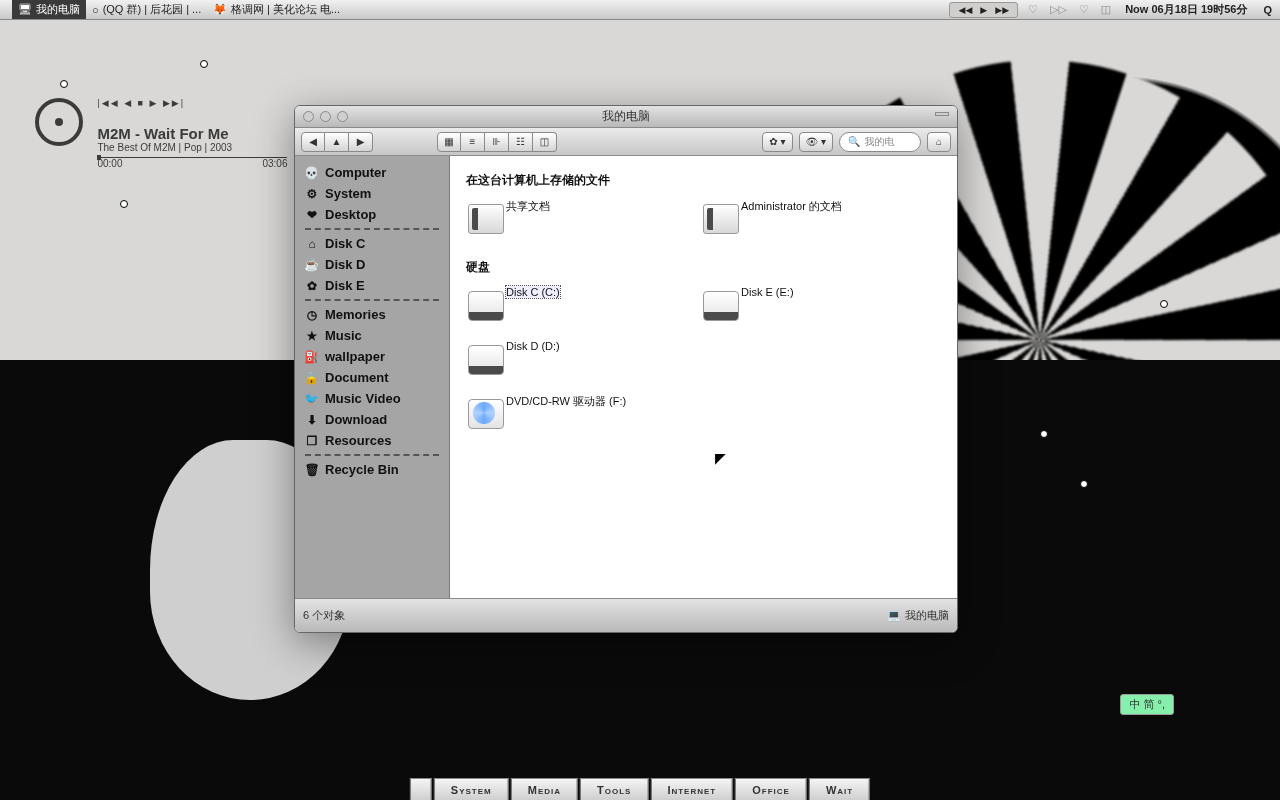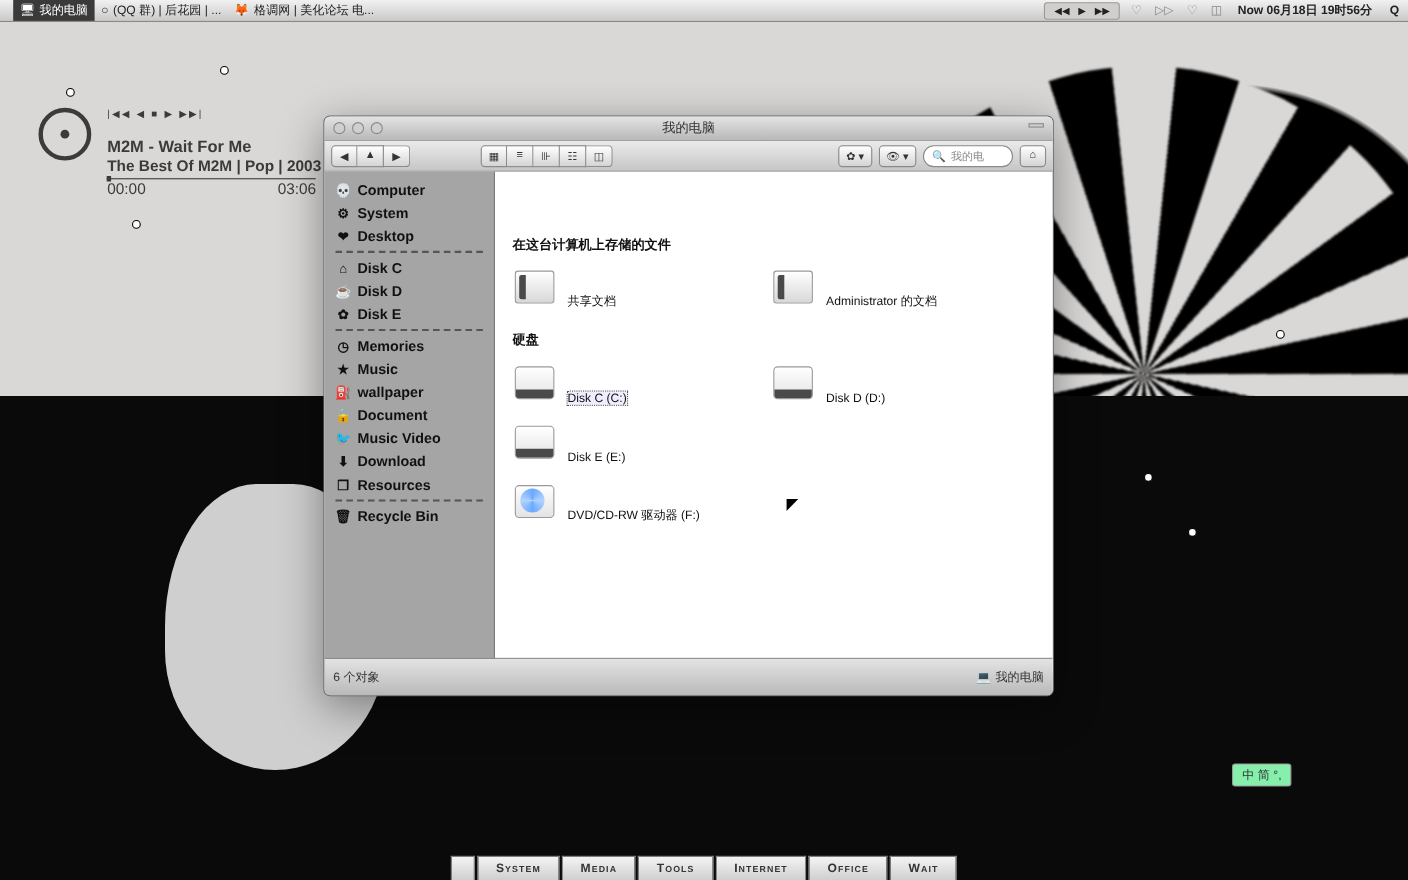--- a/index.html
+++ b/index.html
@@ -23,24 +23,24 @@
 .menubar .pill span{cursor:pointer;}
 .menubar .heart{margin:0 6px;color:#888;}
 
 
 .music{position:absolute;left:35px;top:98px;width:270px;color:#3b3b3b;z-index:5;}
 .music .disc{width:48px;height:48px;border:4px solid #3b3b3b;border-radius:50%;display:inline-block;vertical-align:top;position:relative;}
 .music .disc::after{content:"";position:absolute;inset:16px;background:#3b3b3b;border-radius:50%;}
 .music .meta{display:inline-block;vertical-align:top;margin-left:10px;}
 .music .ctl{font-size:9px;letter-spacing:2px;}
 .music .title{font-size:15px;font-weight:bold;margin-top:17px;}
-.music .sub{font-size:14px;font-weight:bold;}
+.music .sub{font-size:10px;}
 .music .bar{height:1px;background:#3b3b3b;margin-top:4px;position:relative;width:190px;}
 .music .bar .dot{position:absolute;left:0;top:-2px;width:4px;height:5px;background:#3b3b3b;}
-.music .times{display:flex;justify-content:space-between;font-size:14px;width:190px;}
+.music .times{display:flex;justify-content:space-between;font-size:10px;width:190px;}
 
 
 .win{position:absolute;left:294px;top:105px;width:664px;height:528px;background:#fff;border:1px solid #666;border-radius:6px;box-shadow:0 10px 40px rgba(0,0,0,.4);overflow:hidden;z-index:40;}
 .titlebar{height:22px;background:linear-gradient(#e3e3e3,#b9b9b9);border-bottom:1px solid #8a8a8a;display:flex;align-items:center;position:relative;}
 .tl{display:flex;gap:6px;margin-left:8px;}
 .tl b{width:11px;height:11px;border-radius:50%;background:#cfcfcf;border:1px solid #8a8a8a;display:block;}
 .titlebar .ttl{position:absolute;left:0;right:0;text-align:center;font-size:12px;color:#333;}
 .titlebar .min{position:absolute;right:8px;top:6px;width:14px;height:4px;border:1px solid #8a8a8a;background:#cfcfcf;}
 
 .toolbar{height:28px;background:linear-gradient(#ebebeb,#c6c6c6);border-bottom:1px solid #8a8a8a;display:flex;align-items:center;padding:0 6px;gap:6px;}
@@ -52,24 +52,24 @@
 .seg .tbtn+.tbtn{border-left:none;}
 .toolbar .grow{flex:1;}
 .srch{height:20px;border:1px solid #8a8a8a;border-radius:10px;background:#fff;display:flex;align-items:center;padding:0 8px;font-size:10px;color:#888;gap:4px;width:82px;}
 
 .body{position:absolute;top:50px;bottom:20px;left:0;right:0;display:flex;}
 .sidebar{width:155px;background:#a5a5a5;border-right:1px solid #7a7a7a;padding:6px 4px;overflow:hidden;}
 .sb{display:flex;align-items:center;gap:6px;font-size:13px;font-weight:bold;color:#111;padding:3px 6px;cursor:pointer;white-space:nowrap;}
 .sb .ic{width:14px;height:14px;display:inline-flex;align-items:center;justify-content:center;font-size:12px;}
 .sep{border-top:2px dashed #555;margin:3px 6px;}
 
-.content{flex:1;background:#fff;padding:10px 16px;overflow:auto;position:relative;margin-top:42px;}
+.content{flex:1;background:#fff;padding:10px 16px;overflow:auto;position:relative;}
 .hdr{font-size:12px;font-weight:bold;color:#111;margin:6px 0 10px;}
 .row{display:flex;flex-wrap:wrap;}
-.item{display:flex;align-items:flex-end;gap:10px;width:235px;margin-bottom:14px;cursor:pointer;}
+.item{display:flex;align-items:flex-start;width:235px;margin-bottom:14px;cursor:pointer;}
 .item .ficon{width:40px;height:40px;display:flex;align-items:center;justify-content:center;}
 .item .lbl{font-size:11px;color:#111;}
 .item .lbl.sel{outline:1px dotted #555;background:#eef;}
 .folder{width:36px;height:30px;background:linear-gradient(#fff,#d8d8d8);border:1px solid #999;border-radius:3px;position:relative;}
 .folder::before{content:"";position:absolute;left:3px;top:3px;bottom:3px;width:6px;background:#4a4a4a;border-radius:2px 0 0 2px;}
 .drive{width:36px;height:30px;background:linear-gradient(#fff,#e3e3e3);border:1px solid #999;border-radius:4px;position:relative;}
 .drive::after{content:"";position:absolute;left:0;right:0;bottom:0;height:8px;background:#4a4a4a;border-radius:0 0 3px 3px;}
 .optical{width:36px;height:30px;background:linear-gradient(#fff,#e3e3e3);border:1px solid #999;border-radius:4px;position:relative;}
 .optical::before{content:"";position:absolute;left:4px;top:2px;width:22px;height:22px;border-radius:50%;background:conic-gradient(#6aa9ff,#b2d2ff,#6aa9ff,#b2d2ff,#6aa9ff);}
 
@@ -266,27 +266,27 @@
           <div class="item">
             <div class="ficon">
               <div class="drive"></div>
             </div>
             <div class="lbl sel">Disk C (C:)</div>
           </div>
           <div class="item">
             <div class="ficon">
               <div class="drive"></div>
             </div>
+            <div class="lbl">Disk E (E:)</div>
+          </div>
+          <div class="item">
+            <div class="ficon">
+              <div class="drive"></div>
+            </div>
             <div class="lbl">Disk D (D:)</div>
-          </div>
-          <div class="item">
-            <div class="ficon">
-              <div class="drive"></div>
-            </div>
-            <div class="lbl">Disk E (E:)</div>
           </div>
         </div>
         <div class="row">
           <div class="item">
             <div class="ficon">
               <div class="optical"></div>
             </div>
             <div class="lbl">DVD/CD-RW 驱动器 (F:)</div>
           </div>
         </div>

